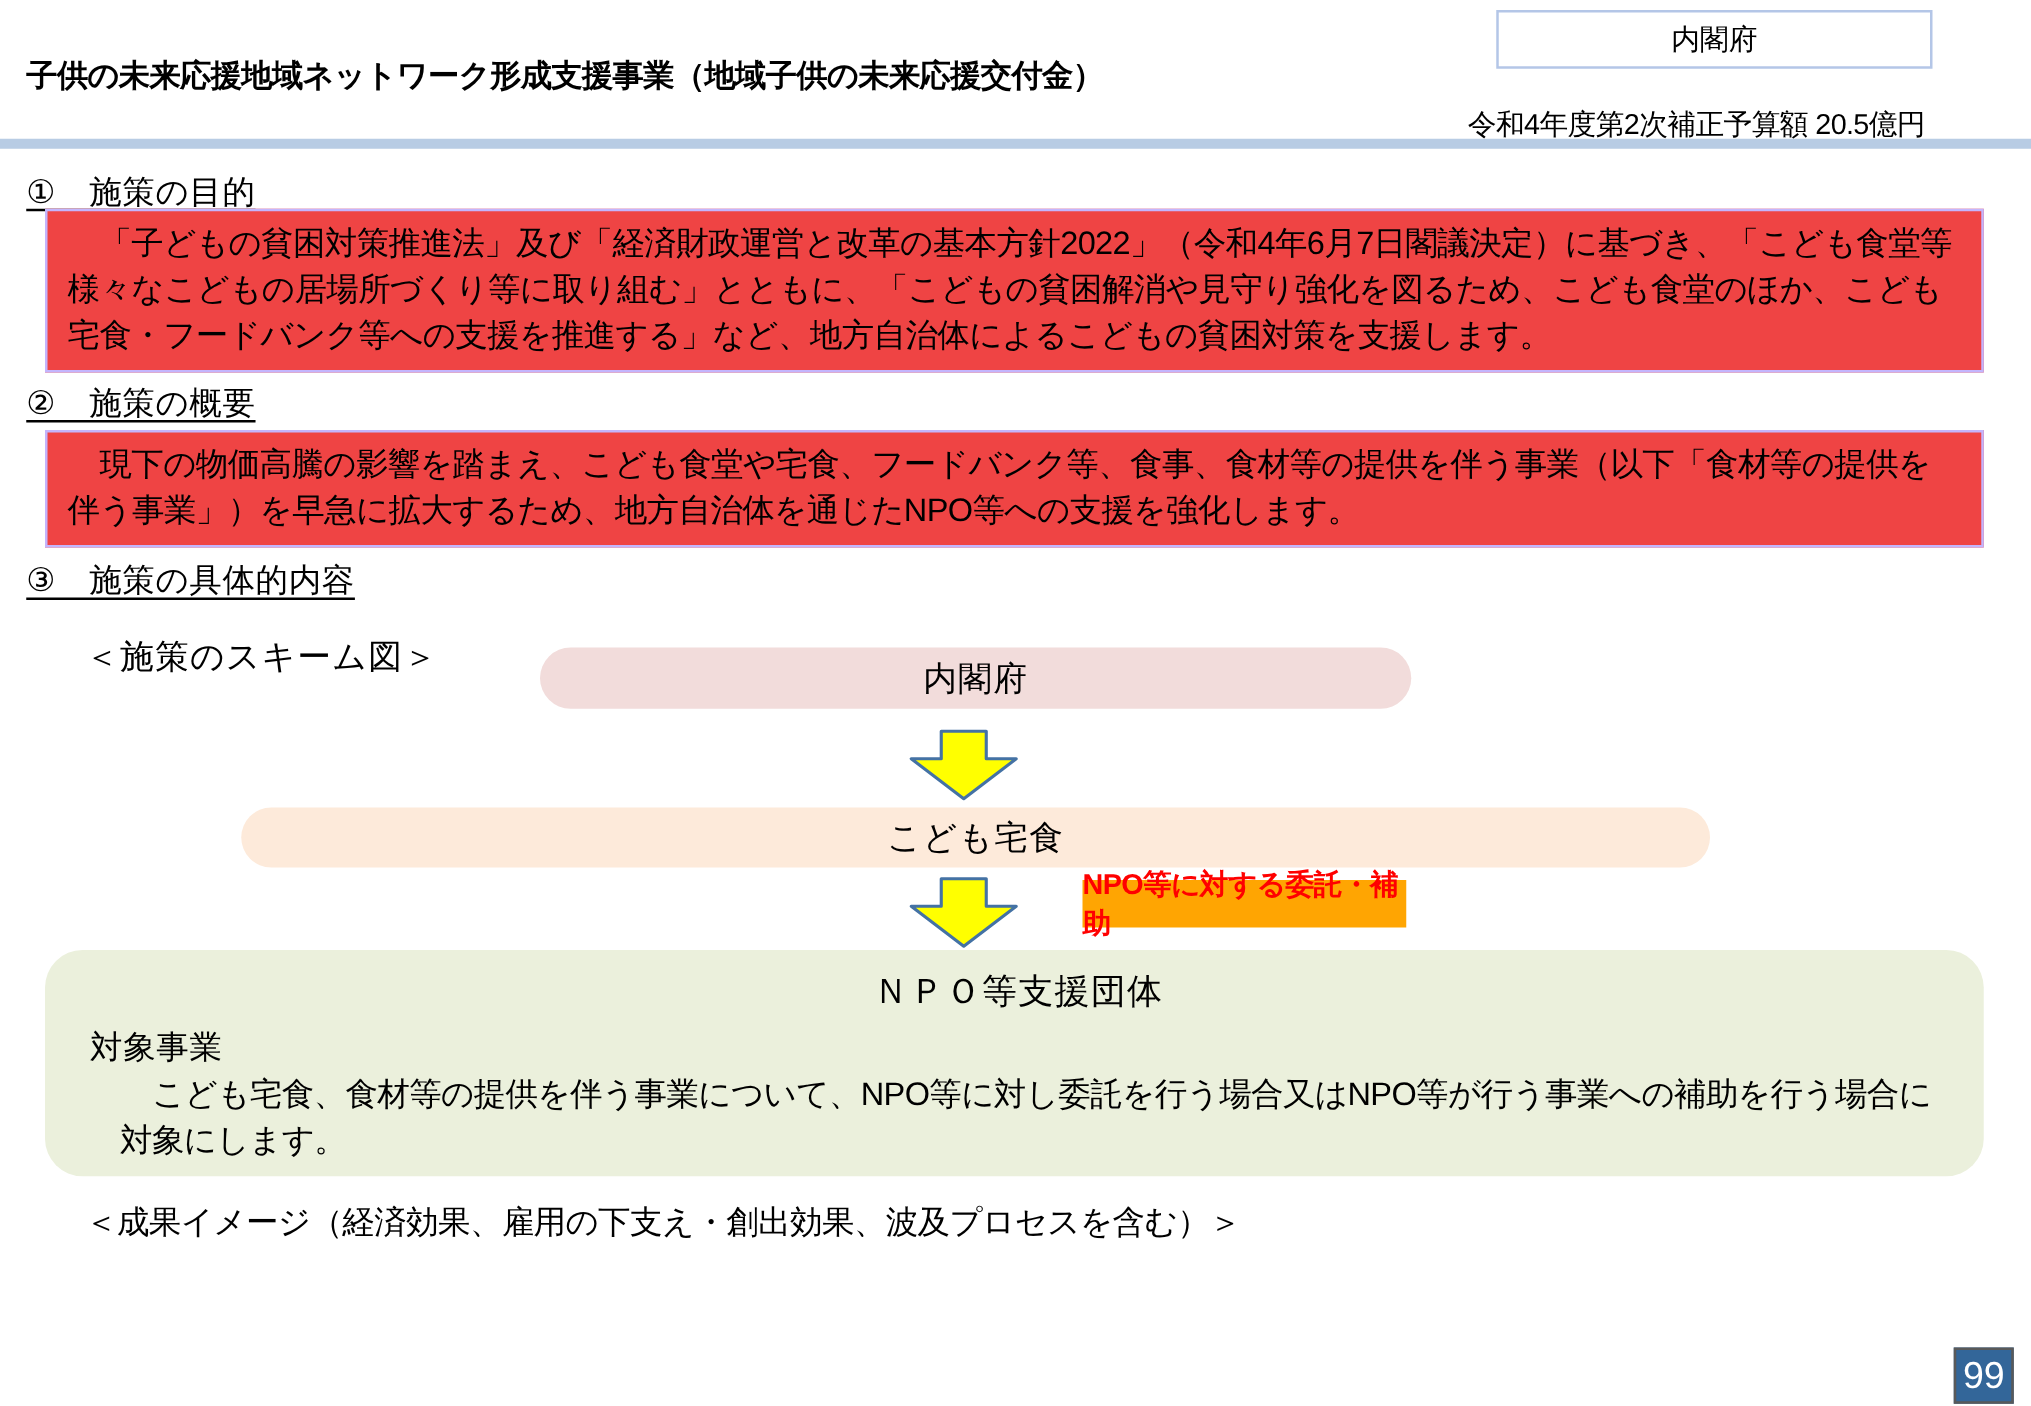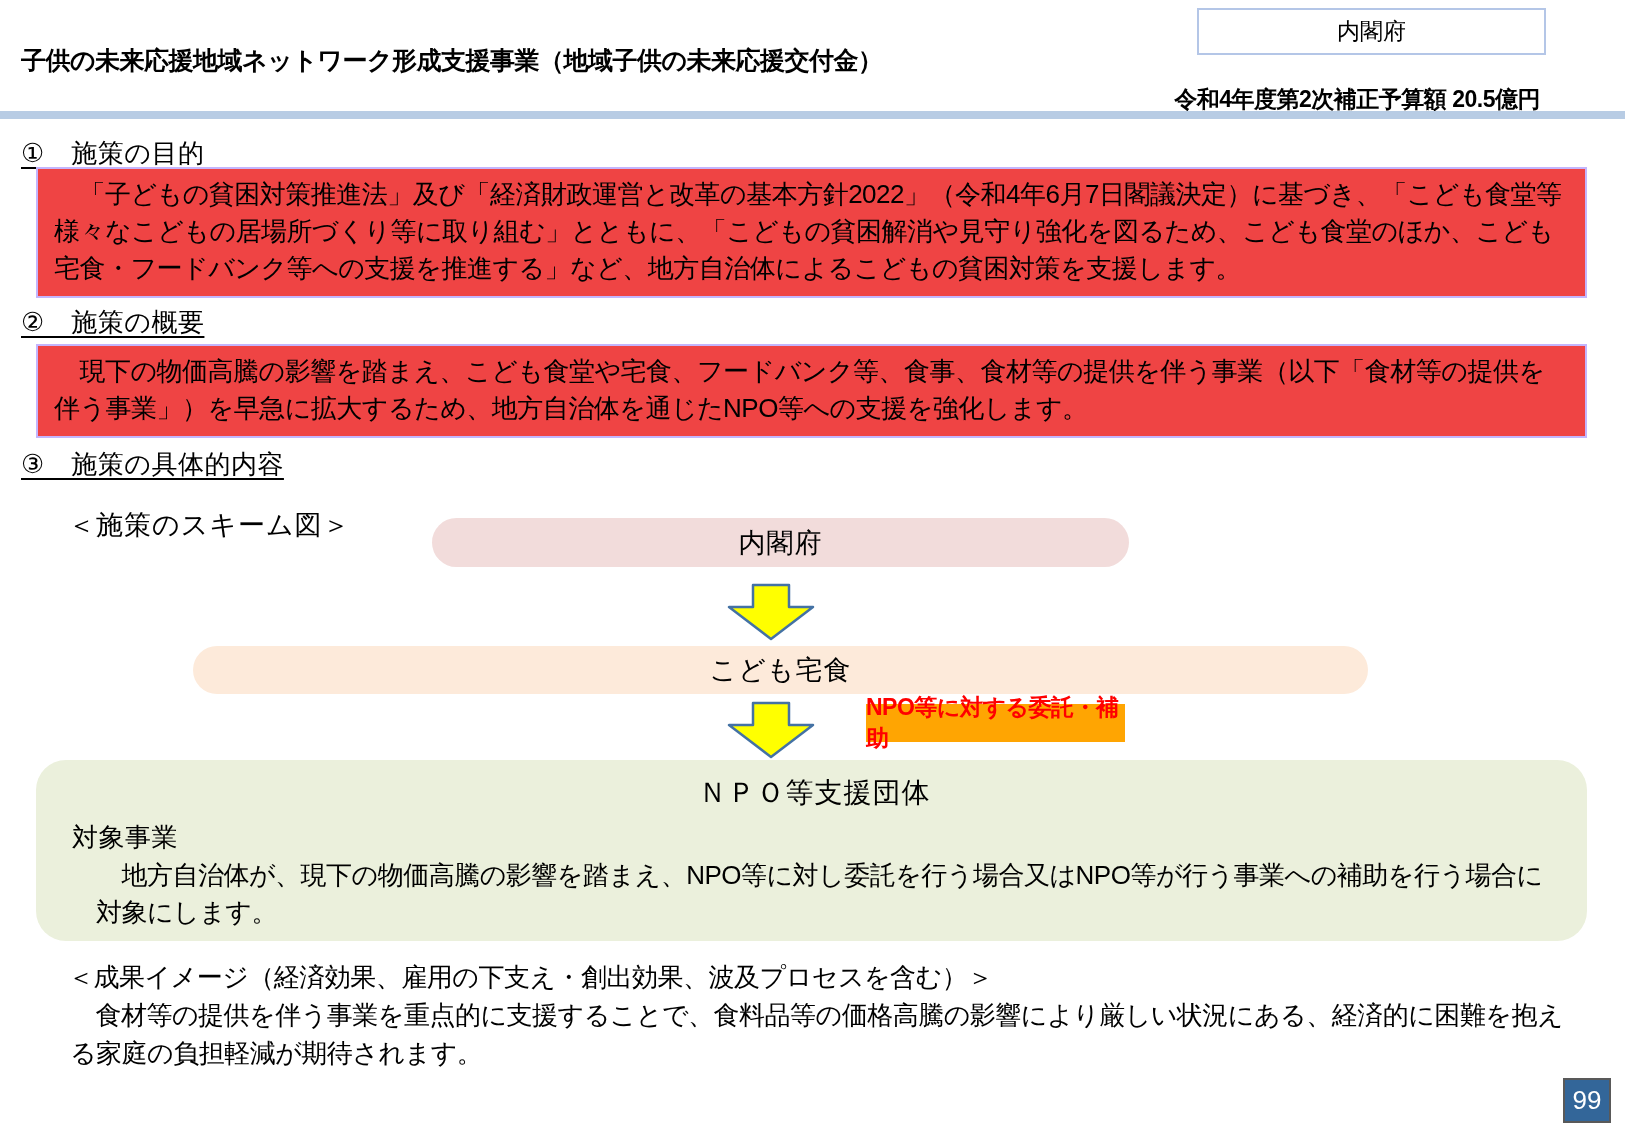--- a/index.html
+++ b/index.html
@@ -17,21 +17,21 @@
     font-size:25px;font-weight:700;letter-spacing:-0.5px;
   }
   .agency-box{
     left:1197px;top:8px;width:349px;height:47px;
     border:2px solid #b4c6e7;box-sizing:border-box;
     display:flex;align-items:center;justify-content:center;
     font-size:23px;
   }
   .budget-line{
     right:85px;top:84px;
-    font-size:23px;font-weight:700;letter-spacing:-0.5px;
+    font-size:23px;font-weight:400;letter-spacing:-0.5px;
   }
   .divider{
     left:0;top:111px;width:1625px;height:8px;background:#b8cce4;
   }
   .sec-heading{
     left:21px;font-size:26px;font-weight:500;
     text-decoration:underline;text-underline-offset:5px;
     letter-spacing:0.5px;
   }
   .h-purpose{top:136px;}
@@ -86,21 +86,21 @@
   .outcome-heading{
     left:68px;top:960px;font-size:26px;letter-spacing:-0.5px;
   }
   .outcome-body{
     left:70px;top:996px;width:1510px;
     font-size:26px;line-height:38px;letter-spacing:-0.5px;
   }
   .page-badge{
     left:1563px;top:1078px;width:48px;height:45px;
     background:#336699;border:2px solid #595959;box-sizing:border-box;
-    color:#fff;font-size:26px;
+    color:#fff;font-size:30px;
     display:flex;align-items:center;justify-content:center;
   }
 </style>
 </head>
 <body>
 
 <div class="slide">
 
   <div class="abs doc-title">子供の未来応援地域ネットワーク形成支援事業（地域子供の未来応援交付金）</div>
 
@@ -141,23 +141,22 @@
     </svg>
   </div>
 
   <div class="abs delegate-label">
     <span>NPO等に対する委託・補助</span>
   </div>
 
   <div class="abs npo-box">
     <div class="npo-title">ＮＰＯ等支援団体</div>
     <div class="npo-sub">対象事業</div>
-    <div class="npo-body">　地方自治体が、現下の物価高騰の影響を踏まえ、NPO等に対し委託を行う場合又はNPO等が行う事業への補助を行う場合に対象にします。</div>
+    <div class="npo-body">　こども宅食、食材等の提供を伴う事業について、NPO等に対し委託を行う場合又はNPO等が行う事業への補助を行う場合に対象にします。</div>
   </div>
 
   <div class="abs outcome-heading">＜成果イメージ（経済効果、雇用の下支え・創出効果、波及プロセスを含む）＞</div>
-  <div class="abs outcome-body">　食材等の提供を伴う事業を重点的に支援することで、食料品等の価格高騰の影響により厳しい状況にある、経済的に困難を抱える家庭の負担軽減が期待されます。</div>
 
   <div class="abs page-badge">
     <span>99</span>
   </div>
 
 </div>
 
 </body></html>

